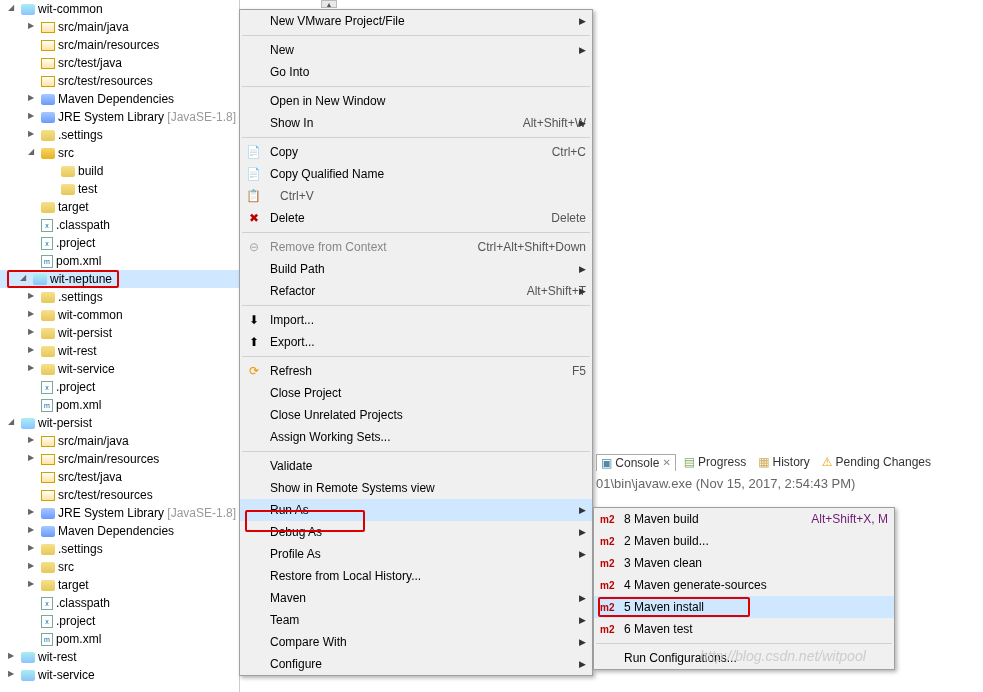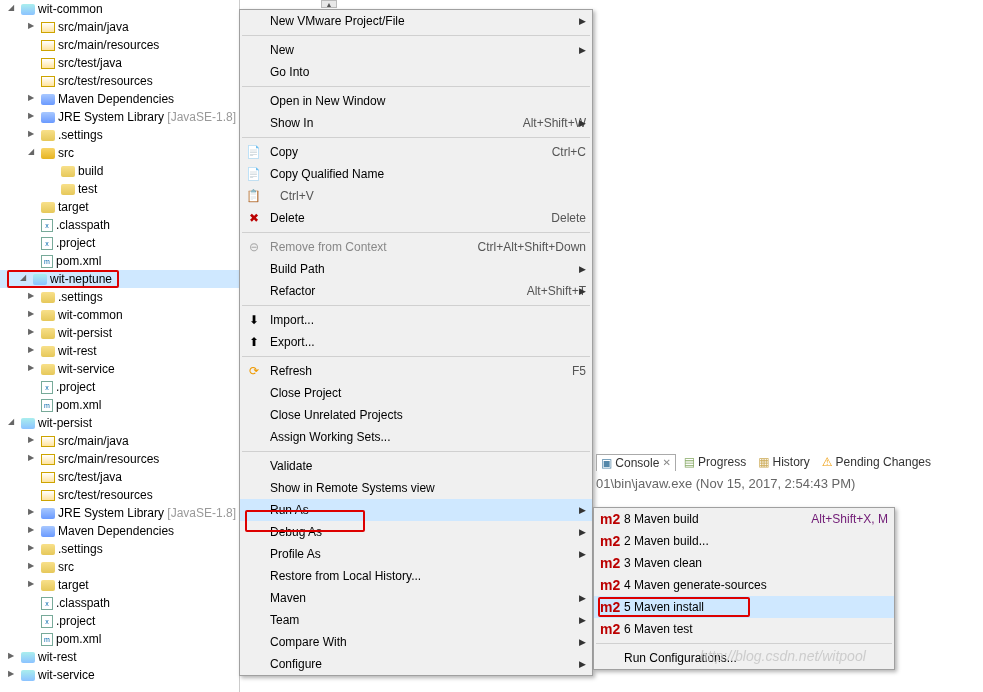--- a/index.html
+++ b/index.html
@@ -28,21 +28,21 @@
 .ctx-row.highlight { background: #cfe8ff; }
 .ctx-icon { position: absolute; left: 6px; width: 16px; height: 16px; display: inline-flex; align-items: center; justify-content: center; }
 .ctx-sep { height: 1px; background: #d0d0d0; margin: 3px 2px; }
 .ctx-label { flex: 1; }
 .ctx-shortcut { color: #555; margin-left: 10px; }
 .ctx-arrow { position: absolute; right: 6px; font-size: 9px; color: #333; }
 
 .sub-menu { position: absolute; left: 593px; top: 507px; width: 302px; background: #f0f0f0; border: 1px solid #a0a0a0; box-shadow: 2px 2px 4px rgba(0,0,0,.3); }
 .sub-row { display: flex; align-items: center; height: 22px; padding: 0 6px 0 30px; position: relative; }
 .sub-row.highlight { background: #cfe8ff; }
-.sub-icon { position: absolute; left: 6px; color: #b00; font-weight: bold; font-size: 14px; }
+.sub-icon { position: absolute; left: 6px; color: #b00; font-weight: bold; font-size: 10px; }
 .sub-shortcut { color: #701a75; margin-left: auto; }
 
 .console-tabs { position: absolute; left: 596px; top: 452px; width: 386px; height: 20px; display: flex; align-items: center; gap: 4px; }
 .tab { display: inline-flex; align-items: center; gap: 3px; padding: 1px 4px; color: #333; }
 .tab.active { background: #fff; border-top: 1px solid #aaa; border-left: 1px solid #aaa; border-right: 1px solid #aaa; }
 .tab .close { color: #888; font-size: 10px; }
 .console-line { position: absolute; left: 596px; top: 476px; font-size: 13px; color: #666; }
 
 .watermark { position: absolute; left: 700px; top: 648px; font-size: 14px; color: #ccc; font-style: italic; pointer-events: none; }
 

